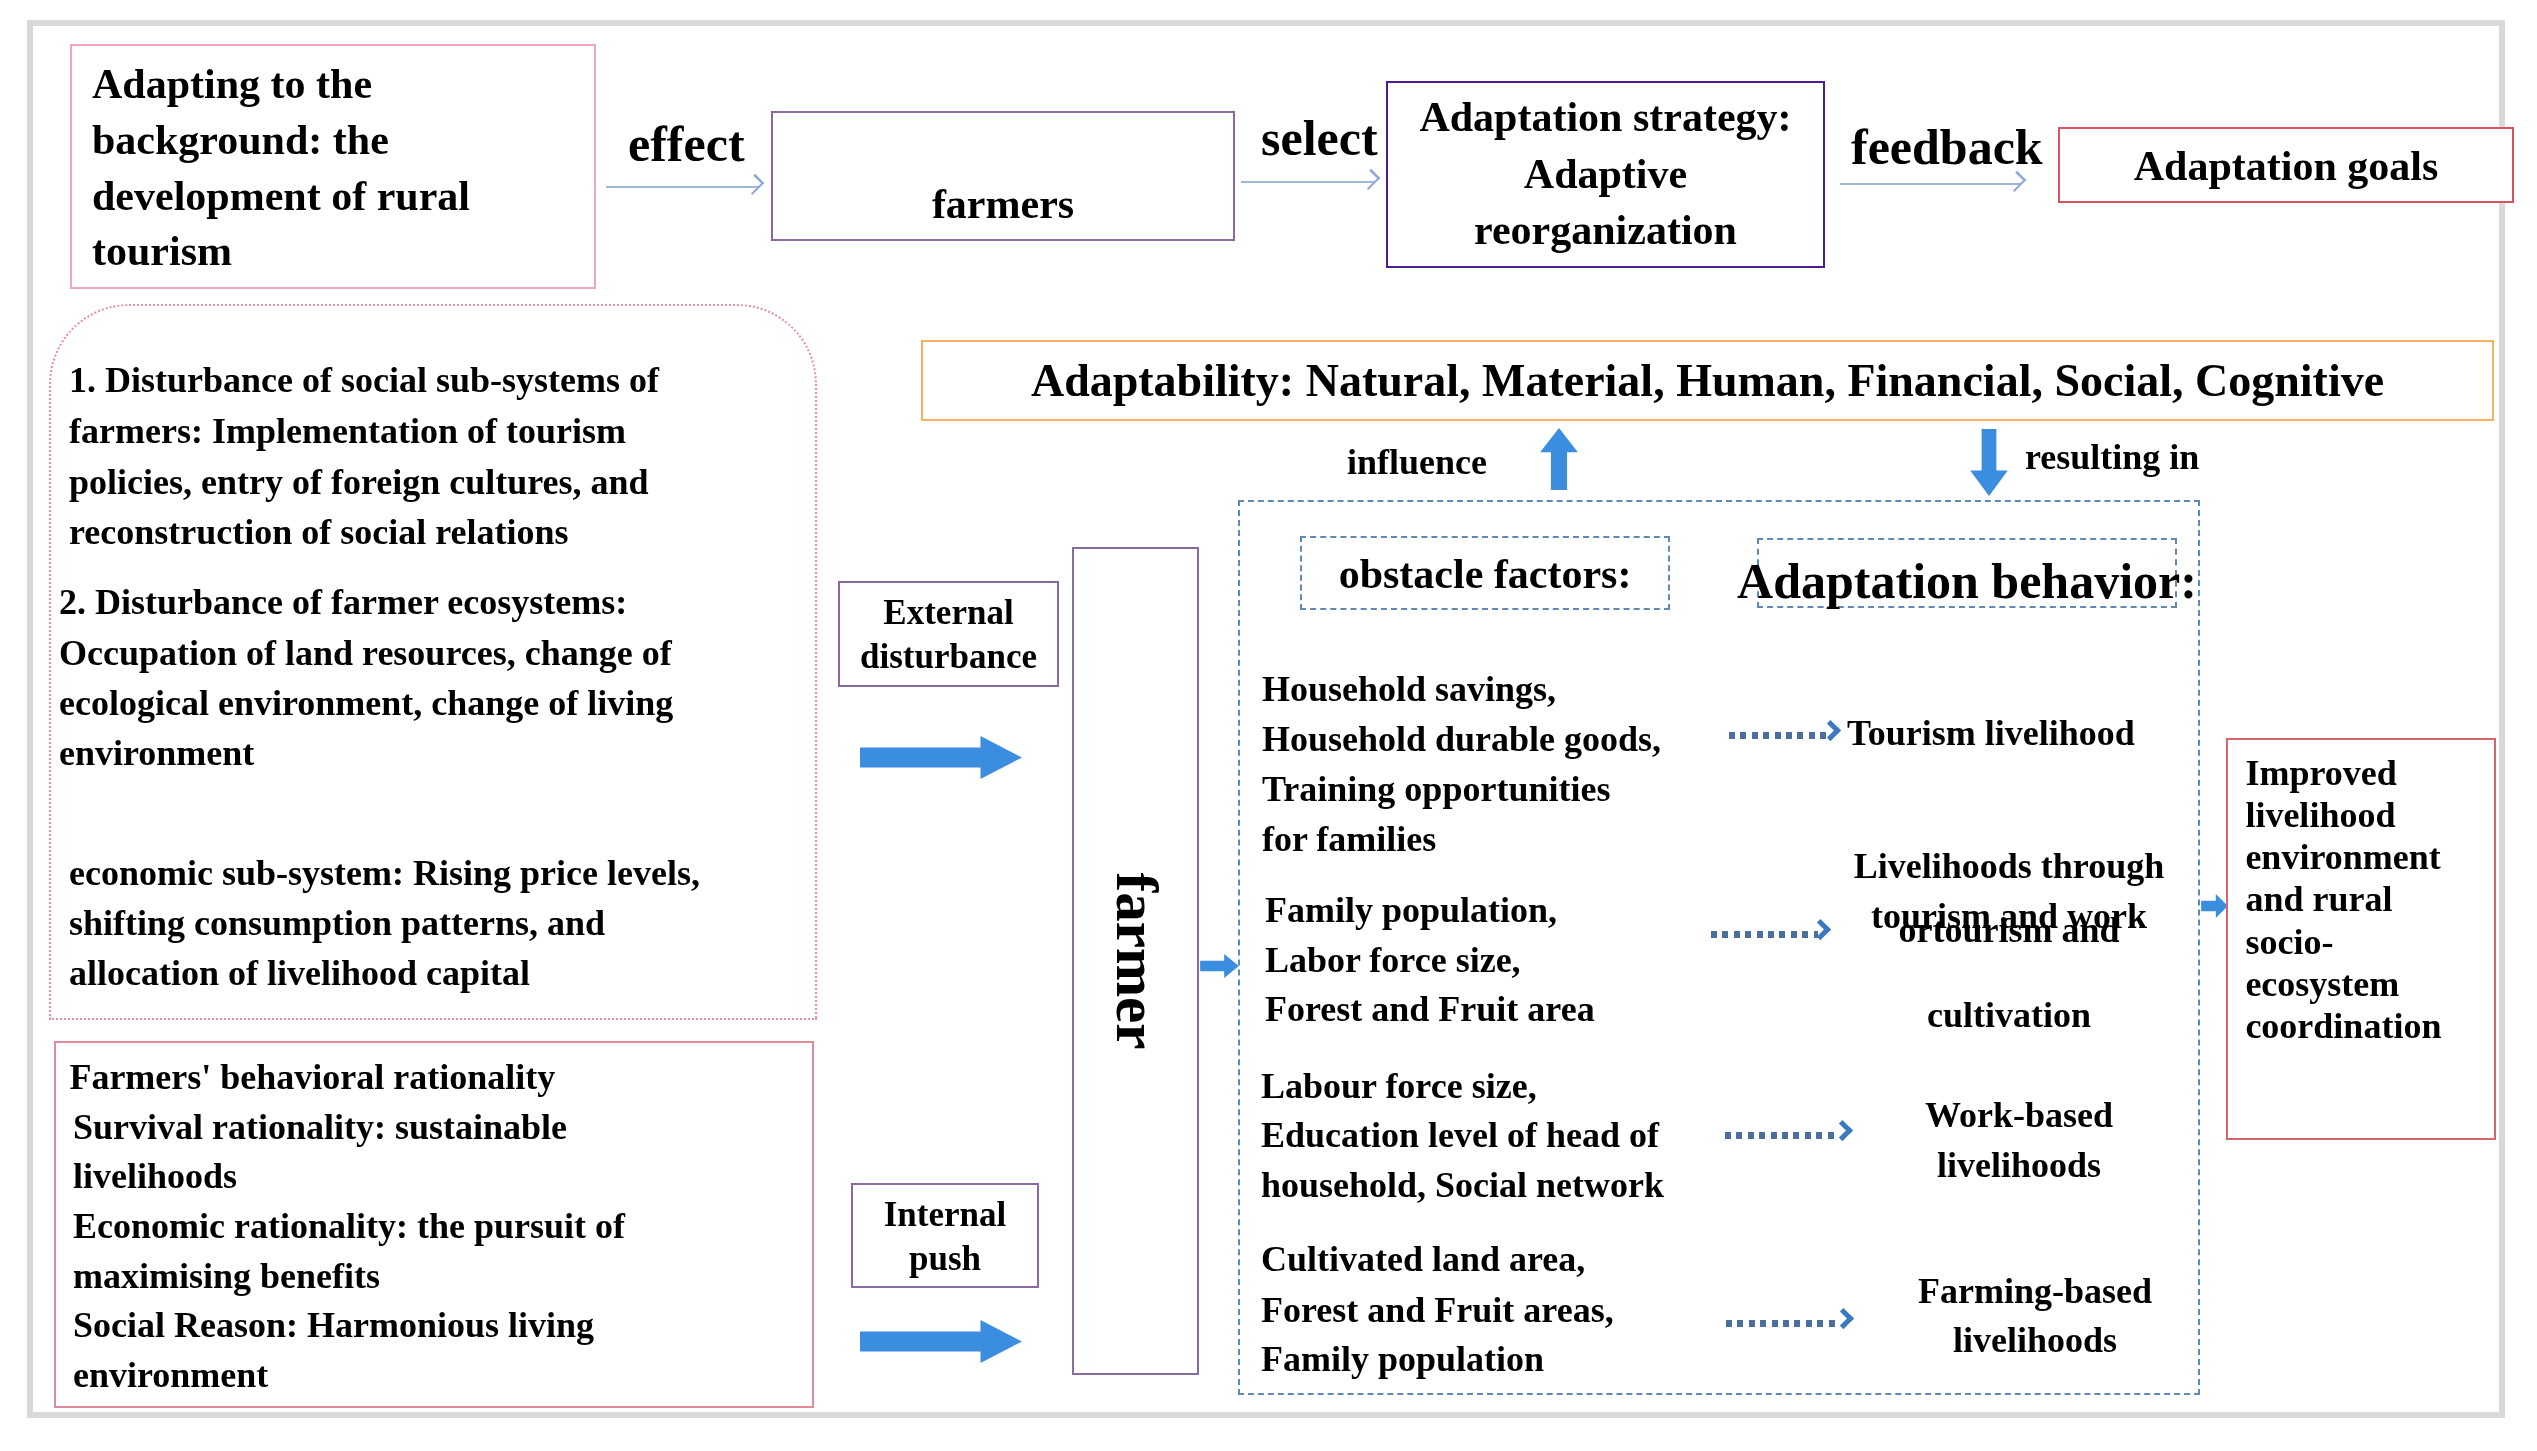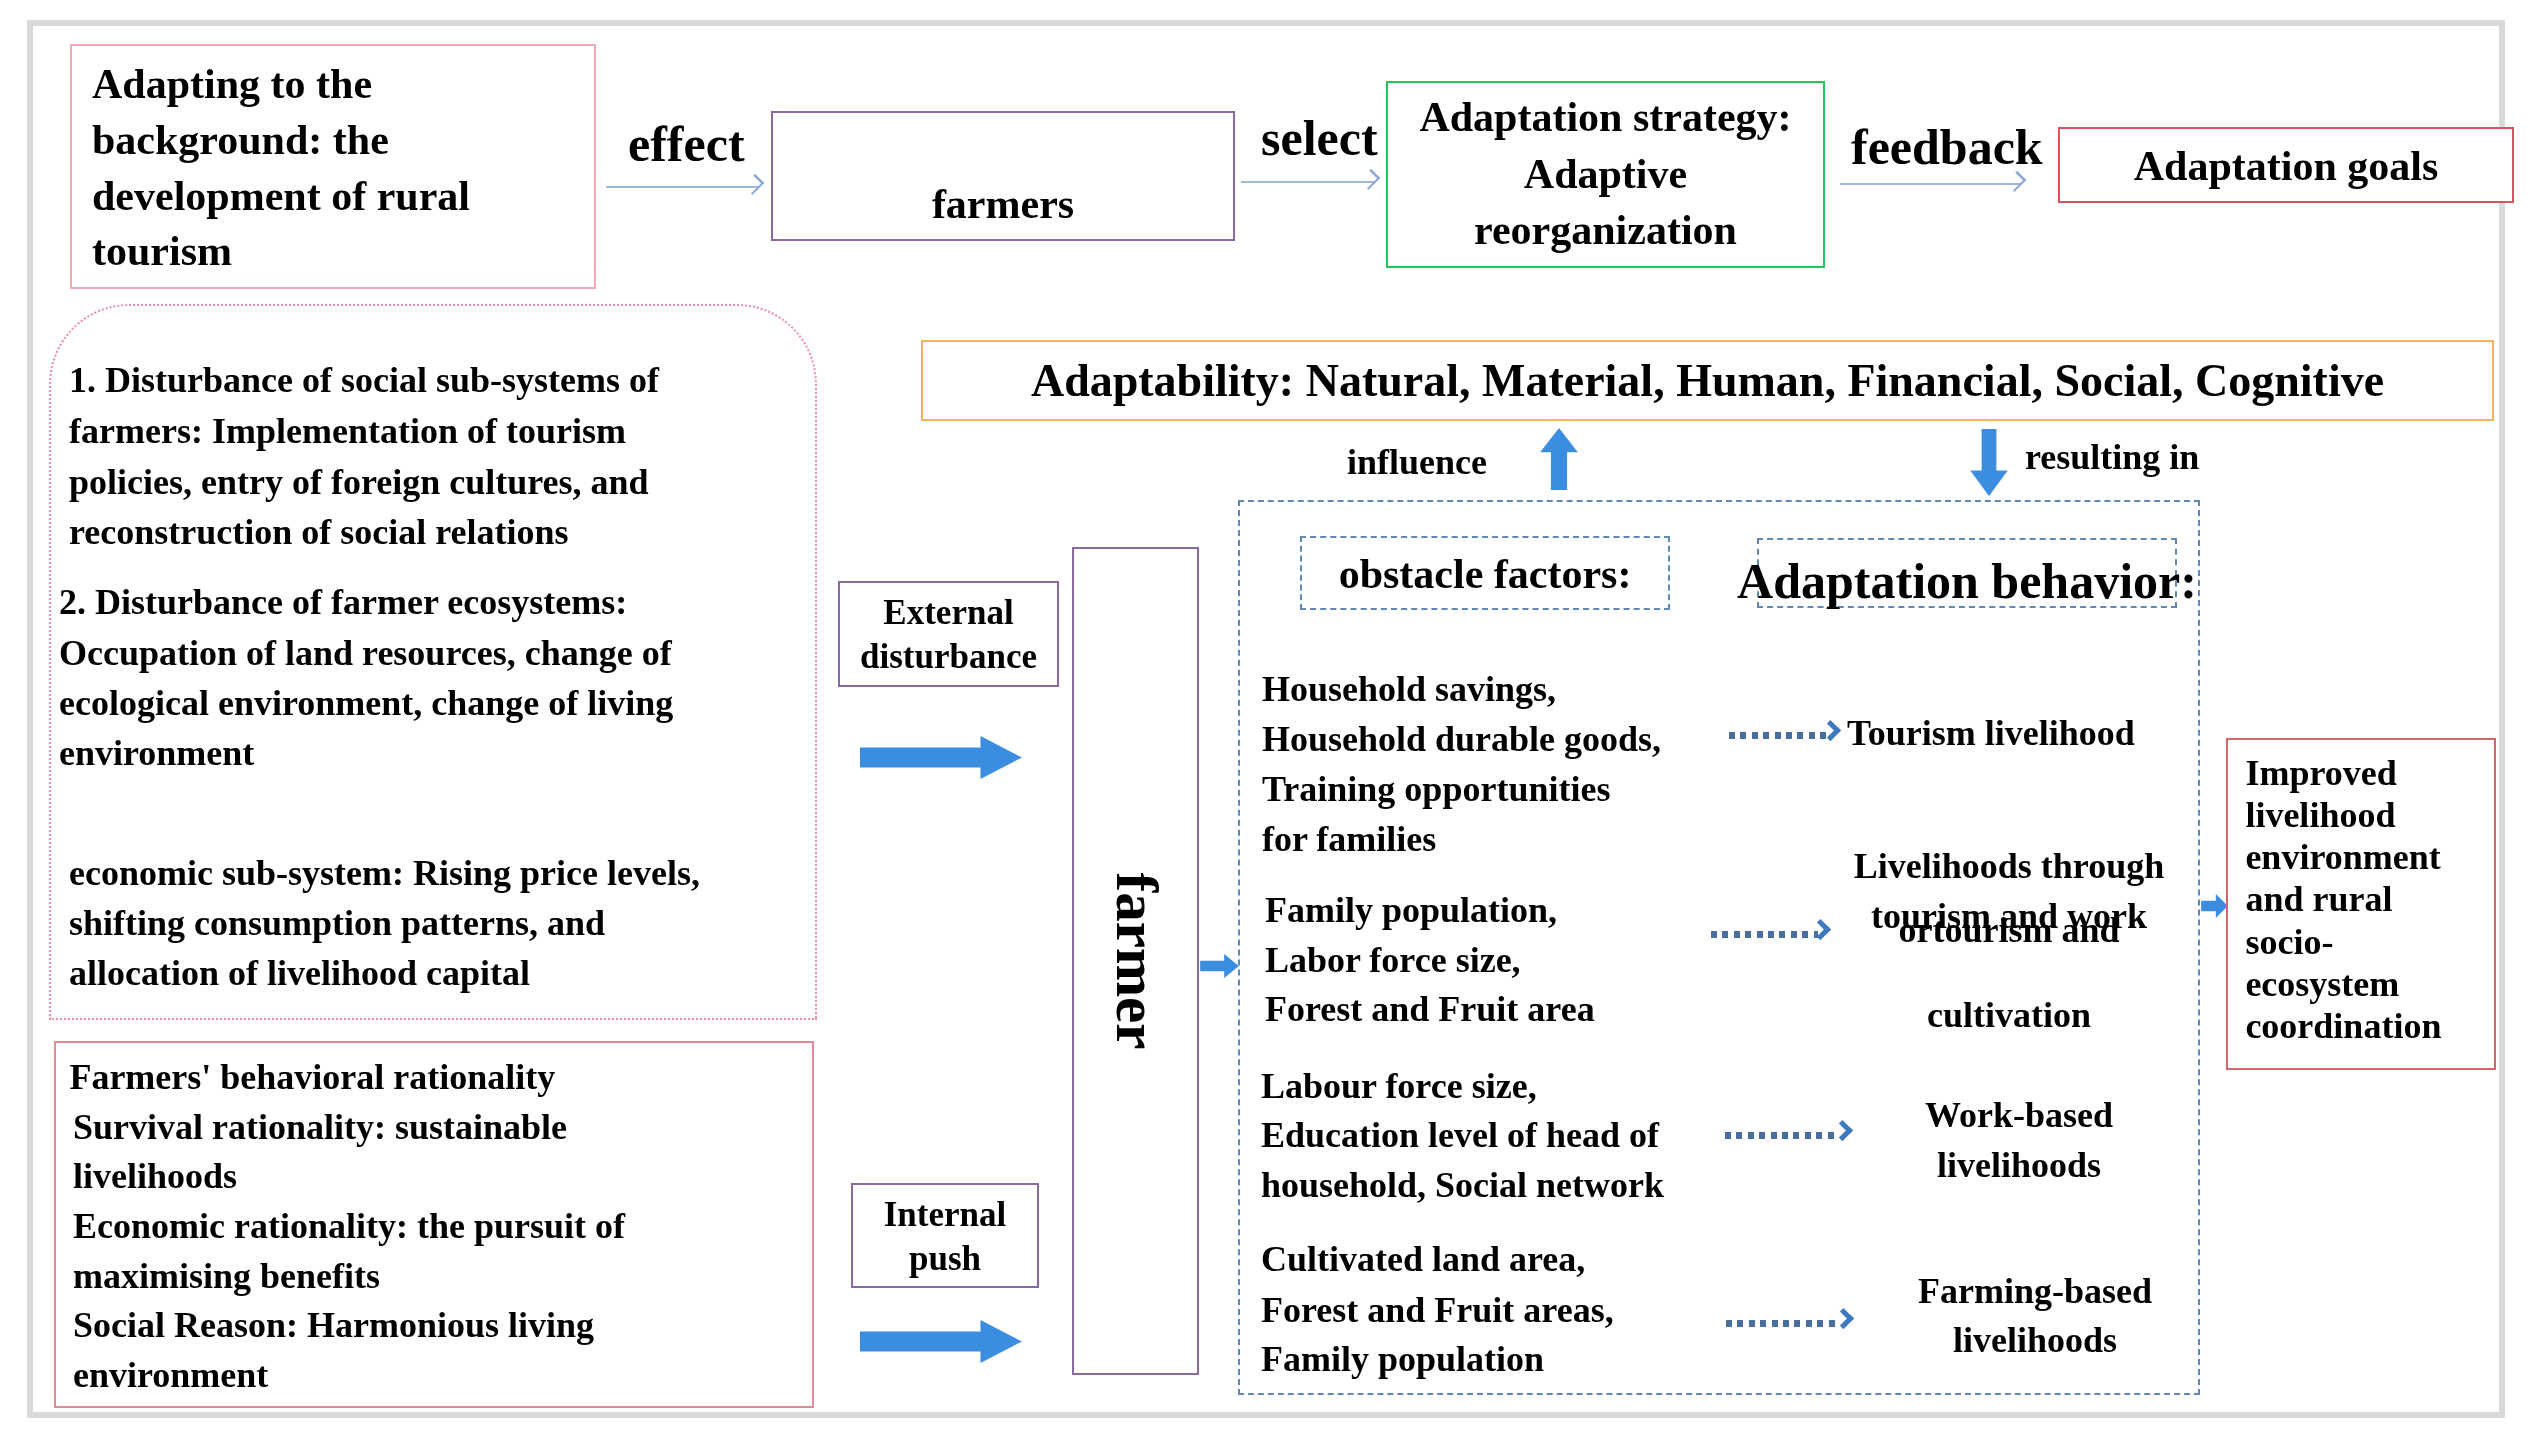--- a/index.html
+++ b/index.html
@@ -4,21 +4,21 @@
 <style>
   html, body { margin:0; padding:0; background:#ffffff; }
   body { width:2538px; height:1452px; position:relative; overflow:hidden;
          font-family:"Liberation Serif", "DejaVu Serif", serif; font-weight:bold; color:#000; }
   .abs { position:absolute; }
   .frame { position:absolute; left:27px; top:20px; width:2466px; height:1386px;
            border:6.7px solid #d9d9d9; background:#fff; }
   .box { position:absolute; box-sizing:border-box; background:#fff; }
   .pink { border:2.7px solid #f2a7b6; }
   .purple { border:2px solid #8a6aa5; }
-  .lblue { border:2px solid #22c55e; }
+  .lblue { border:2px solid #4c1d95; }
   .red { border:2.7px solid #d9525f; }
   .orange { border:2.7px solid #f7b25f; }
   .dotpink { border:2px dotted #ee8ea2; border-radius:80px 80px 0 0; }
   .dashblue { border:2px dashed #5f88b6; }
   .line { position:absolute; white-space:nowrap; line-height:1; }
   .t62 { font-size:42px; }
   .t56 { font-size:50px; }
   .t54 { font-size:36px; }
   .t68 { font-size:46px; }
   .t52 { font-size:35px; }
@@ -190,21 +190,21 @@
     <div class="tip" style="left:110px;"></div>
 </div>
 <span class="line t54 center" style="left:2035px;top:1273px;">Farming-based</span>
 <span class="line t54 center" style="left:2035px;top:1322px;">livelihoods</span>
 
 <div class="abs" style="left:2201px;top:894px;">
   <svg width="27" height="24" viewBox="0 0 40 36">
       <polygon points="0,10 22,10 22,0 40,18 22,36 22,26 0,26" fill="#3b8de0"></polygon>
     </svg>
 </div>
-<div class="box red" style="left:2226px;top:738px;width:270px;height:332px;border-width:2px;border-color:#d46470;">
+<div class="box red" style="left:2226px;top:738px;width:270px;height:402px;border-width:2px;border-color:#d46470;">
   <span class="line t54" style="left:17.4px;top:14.8px;">Improved</span>
   <span class="line t54" style="left:17.4px;top:57px;">livelihood</span>
   <span class="line t54" style="left:17.4px;top:99px;">environment</span>
   <span class="line t54" style="left:17.4px;top:141px;">and rural</span>
   <span class="line t54" style="left:17.4px;top:184px;">socio-</span>
   <span class="line t54" style="left:17.4px;top:226px;">ecosystem</span>
   <span class="line t54" style="left:17.4px;top:268px;">coordination</span>
 </div>
 
 

